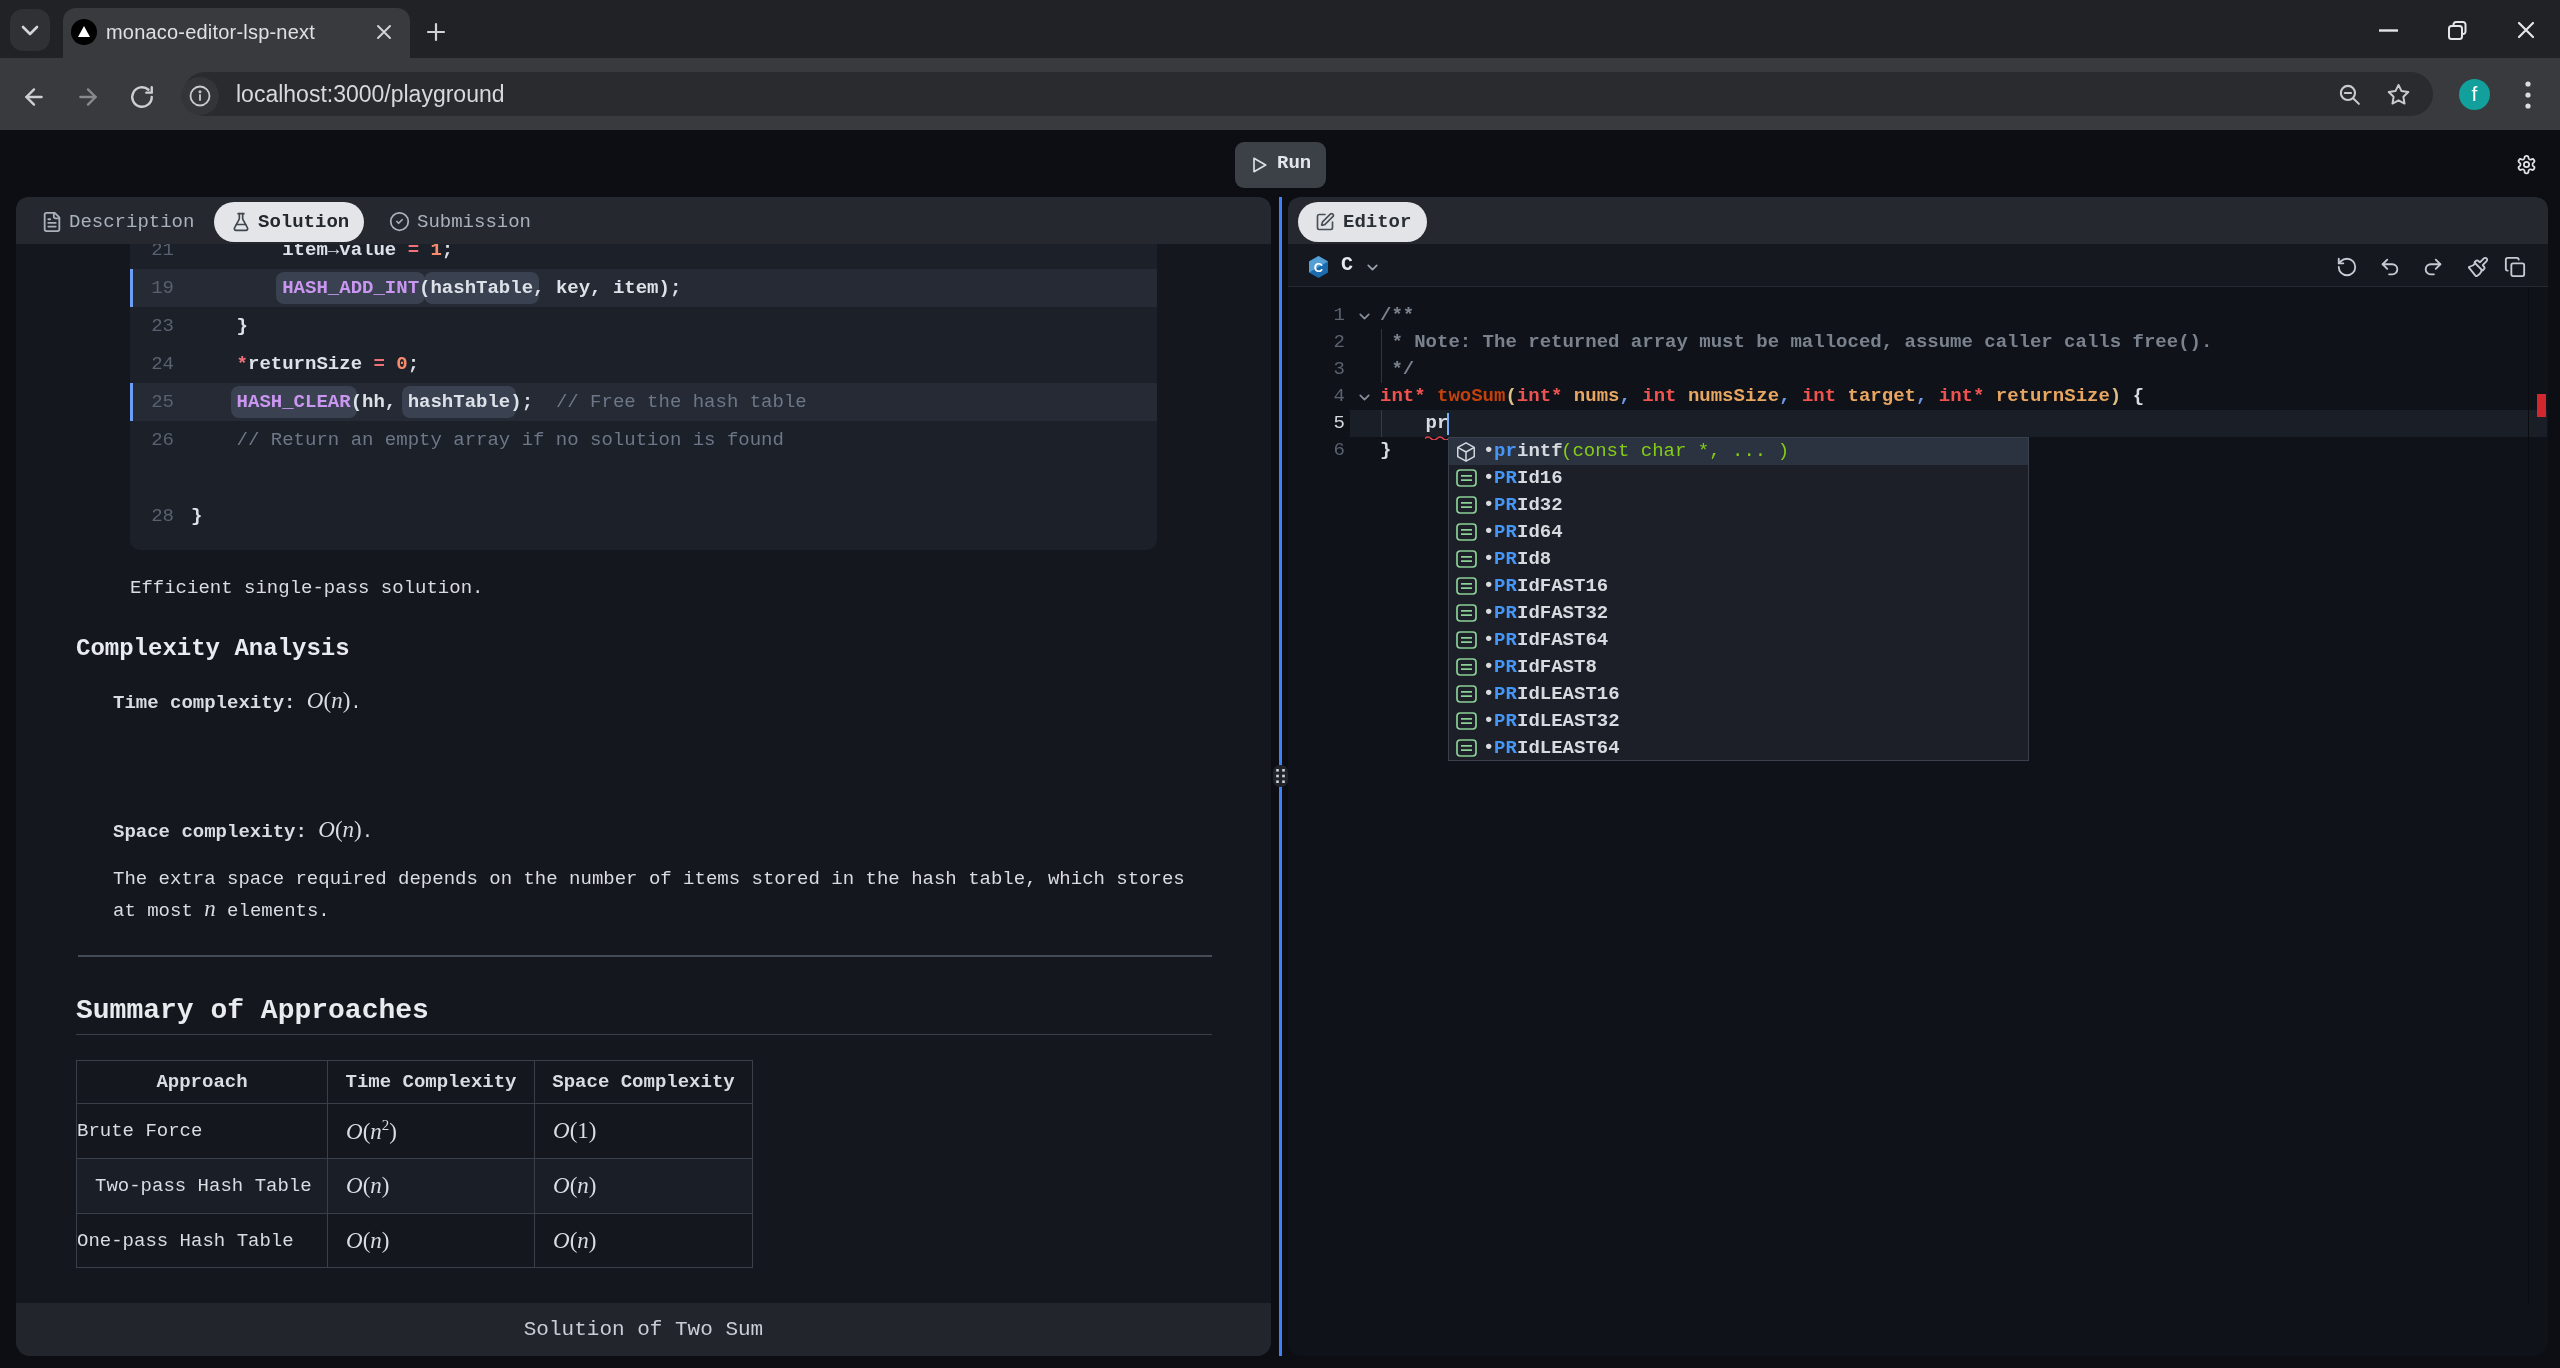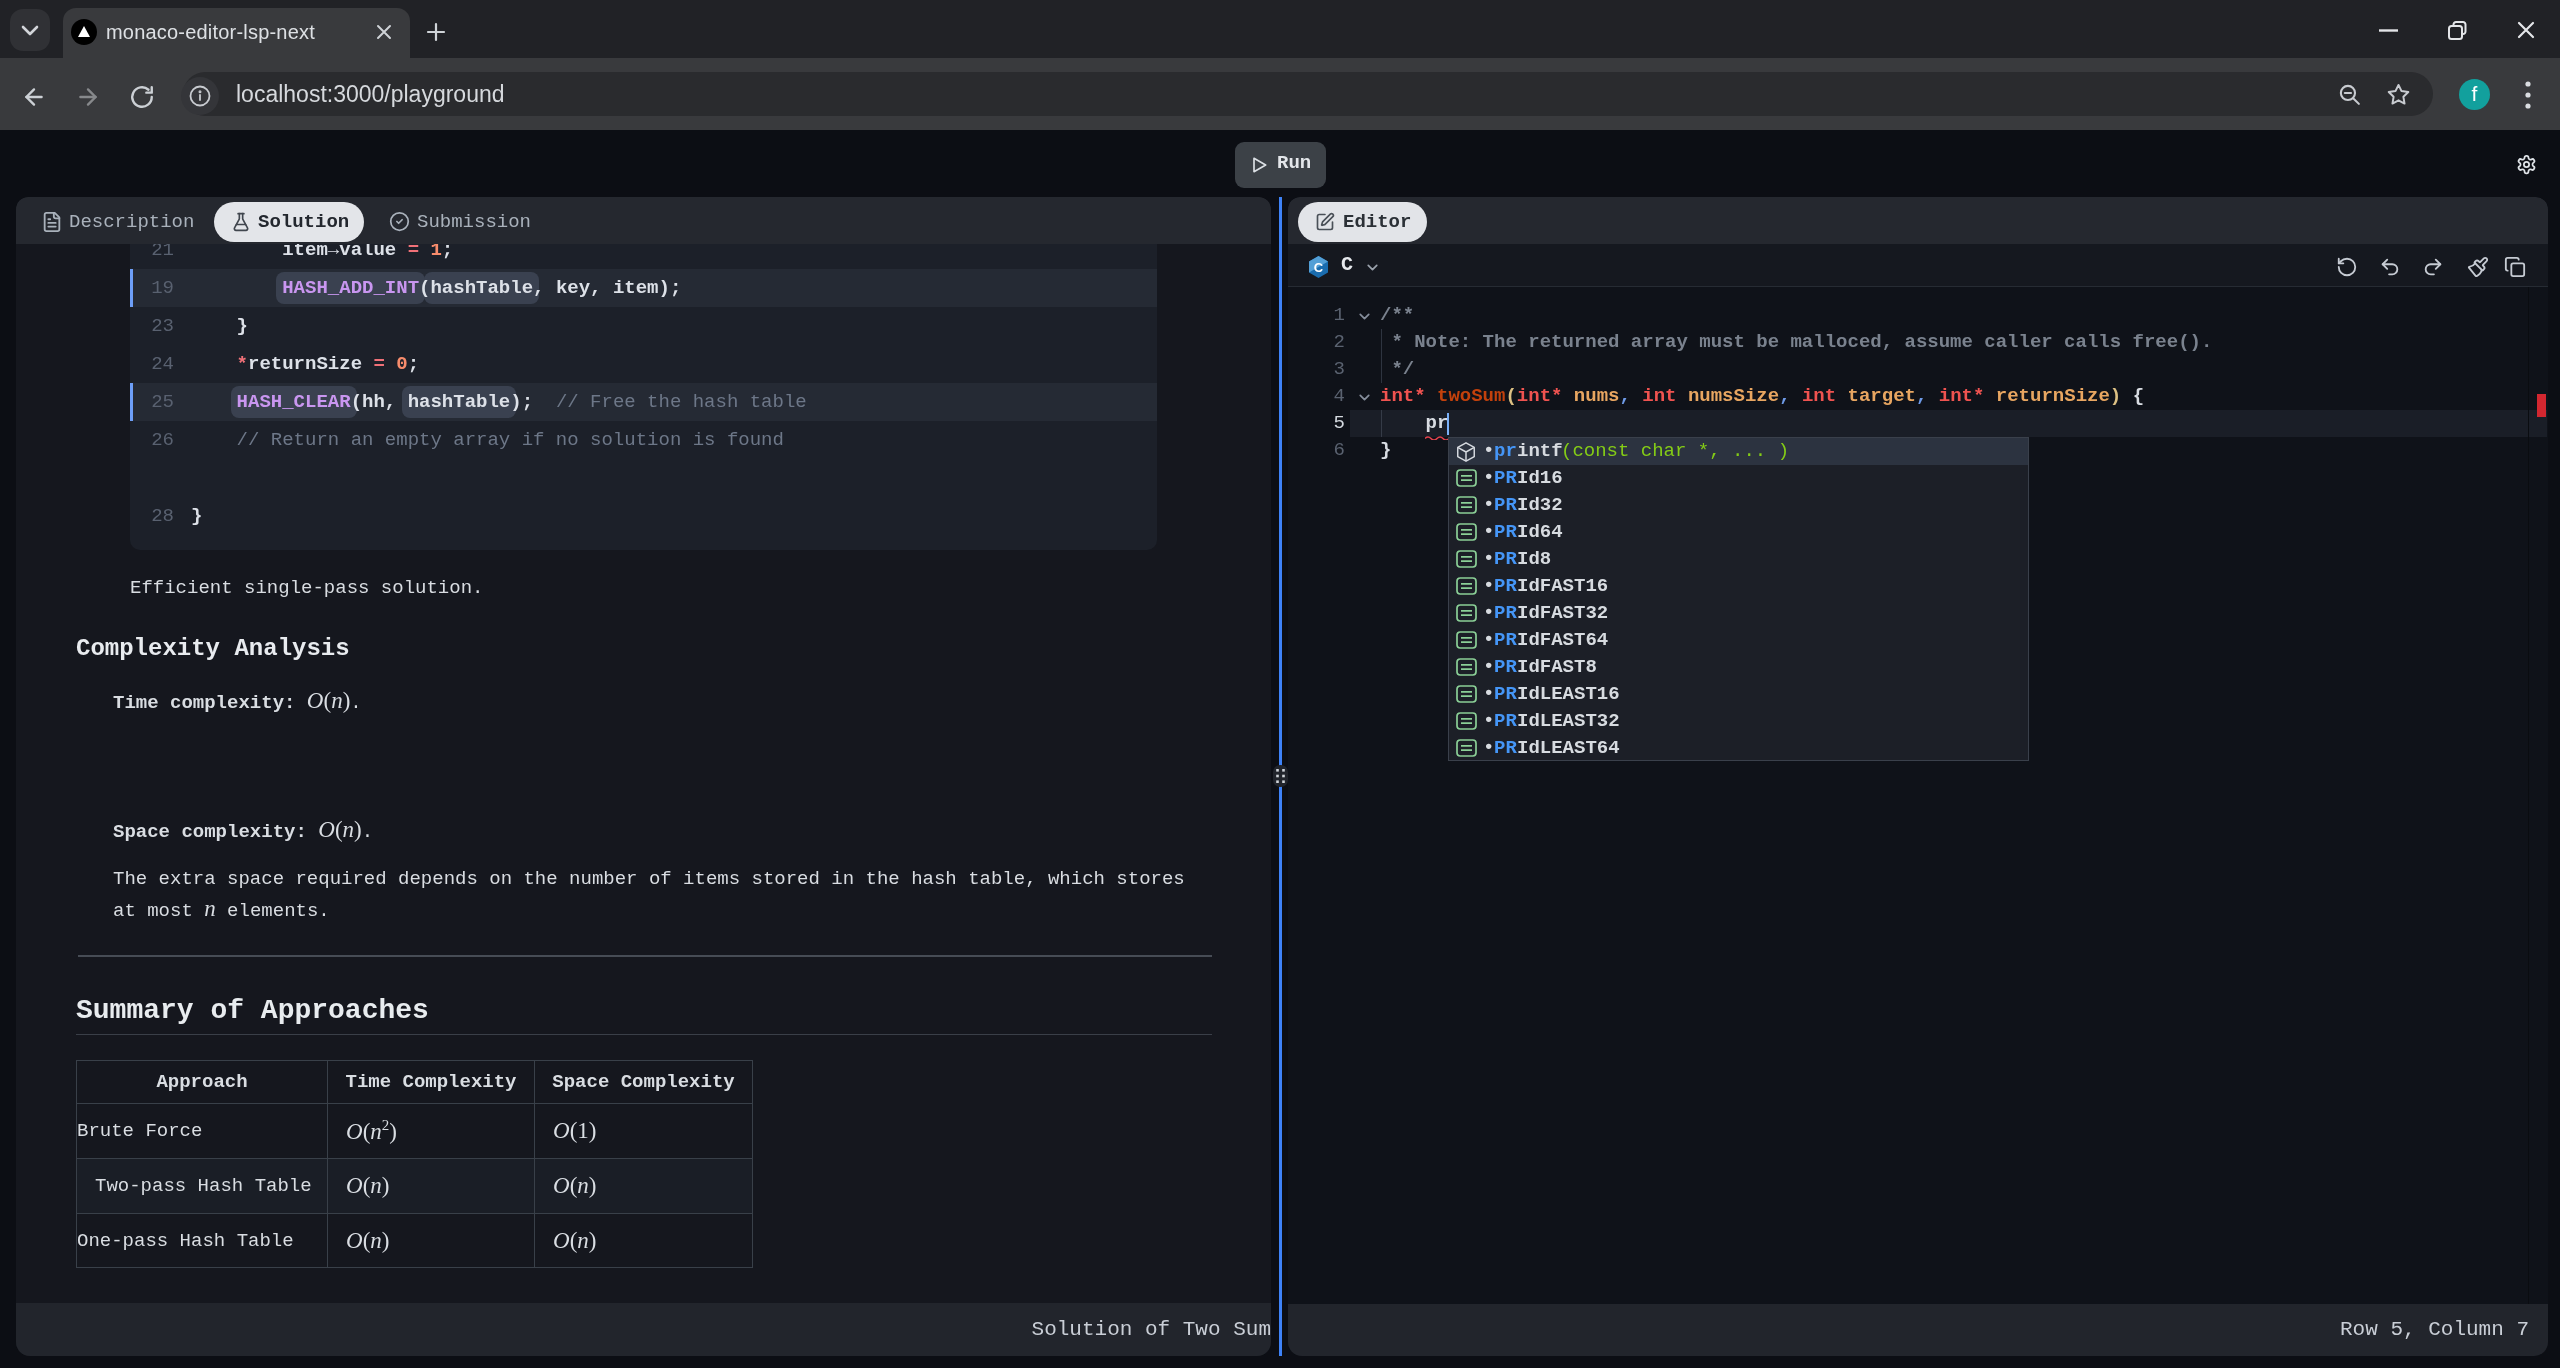--- a/index.html
+++ b/index.html
@@ -176,21 +176,21 @@
           <td style="border:1px solid #394049;padding-left:18px"><span class="kx"><i>O</i>(<i>n</i>)</span></td>
           <td style="border:1px solid #394049;padding-left:18px"><span class="kx"><i>O</i>(<i>n</i>)</span></td>
         </tr>
 <tr style="height:54px">
           <td style="border:1px solid #394049;">One-pass Hash Table</td>
           <td style="border:1px solid #394049;padding-left:18px"><span class="kx"><i>O</i>(<i>n</i>)</span></td>
           <td style="border:1px solid #394049;padding-left:18px"><span class="kx"><i>O</i>(<i>n</i>)</span></td>
         </tr>
 </tbody>
     </table>
-<div class="abs footbar" style="left:0;top:1106px;width:1255px;height:58px;text-align:right;line-height:53px">Solution of Two Sum</div>
+<div class="abs footbar" style="left:0;top:1106px;width:1255px;height:58px;text-align:center;line-height:53px">Solution of Two Sum</div>
 </div>
 
 <div class="abs" id="rpanel">
 <div class="abs tabrow" style="border-radius:12px 12px 0 0"></div>
 <div class="abs" style="left:10px;top:5px;width:129px;height:40px;border-radius:20px;background:#e2e4e8"></div>
 <svg class="abs" style="left:27px;top:15px" width="20" height="20" viewBox="0 0 24 24" fill="none" stroke="#4a5058" stroke-width="2" stroke-linecap="round" stroke-linejoin="round">
       <path d="M12 3H5a2 2 0 0 0-2 2v14a2 2 0 0 0 2 2h14a2 2 0 0 0 2-2v-7"></path>
       <path d="M18.375 2.625a1 1 0 0 1 3 3l-9.013 9.014a2 2 0 0 1-.853.505l-2.873.84a.5.5 0 0 1-.62-.62l.84-2.873a2 2 0 0 1 .505-.852z"></path>
     </svg>
 <div class="abs mono" style="left:55px;top:14px;font-size:19px;font-weight:bold;color:#2b3036">Editor</div>
@@ -305,21 +305,20 @@
 <svg class="abs" style="left:7px;top:274px" width="21" height="18" viewBox="0 0 21 18" fill="none" stroke="#8bd097" stroke-width="1.7">
           <rect x="1" y="1" width="19" height="16" rx="3.2"></rect>
           <path d="M5 6.8h11M5 11.2h11"></path>
         </svg>
 <svg class="abs" style="left:7px;top:301px" width="21" height="18" viewBox="0 0 21 18" fill="none" stroke="#8bd097" stroke-width="1.7">
           <rect x="1" y="1" width="19" height="16" rx="3.2"></rect>
           <path d="M5 6.8h11M5 11.2h11"></path>
         </svg>
 </div>
 </div>
-<div class="abs footbar" style="left:0;top:1107px;width:1260px;height:52px;line-height:52px;text-align:right;padding-right:19px">Row 5, Column 7</div>
 </div>
 <div class="abs" id="divider"></div>
 <div class="abs" id="divhandle">
     <svg width="15" height="22" viewBox="0 0 15 22" fill="#cfd3d8">
       <rect x="3.2" y="4" width="2.6" height="2.6"></rect>
       <rect x="9.2" y="4" width="2.6" height="2.6"></rect>
       <rect x="3.2" y="9.7" width="2.6" height="2.6"></rect>
       <rect x="9.2" y="9.7" width="2.6" height="2.6"></rect>
       <rect x="3.2" y="15.4" width="2.6" height="2.6"></rect>
       <rect x="9.2" y="15.4" width="2.6" height="2.6"></rect>

